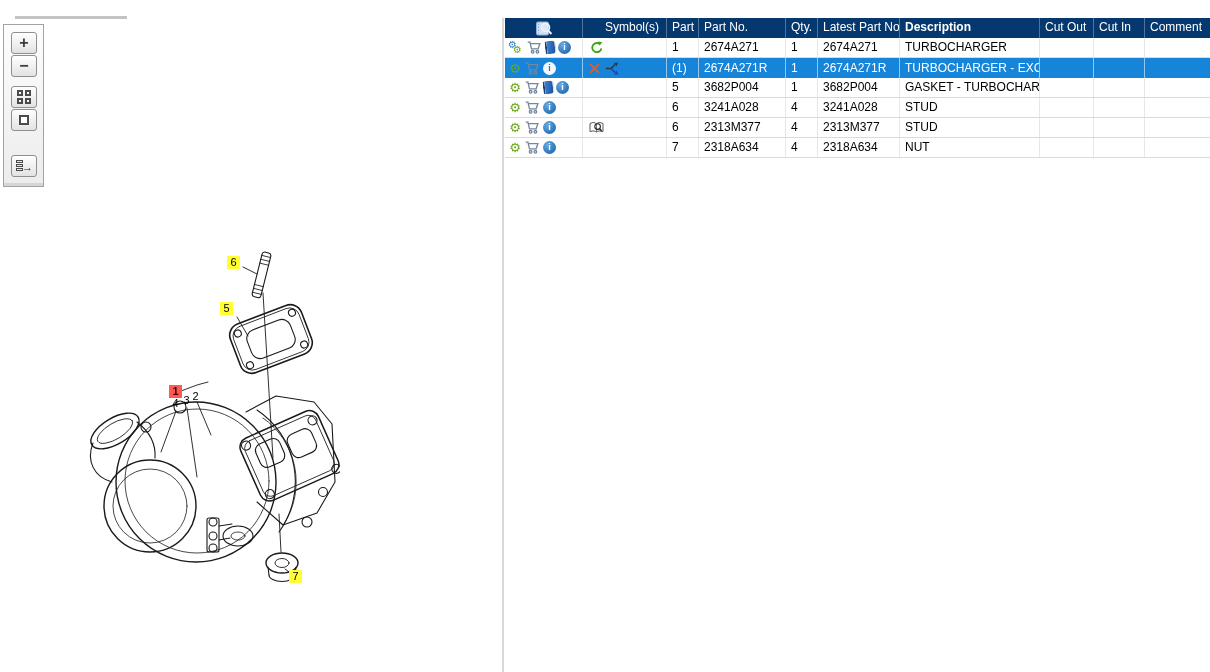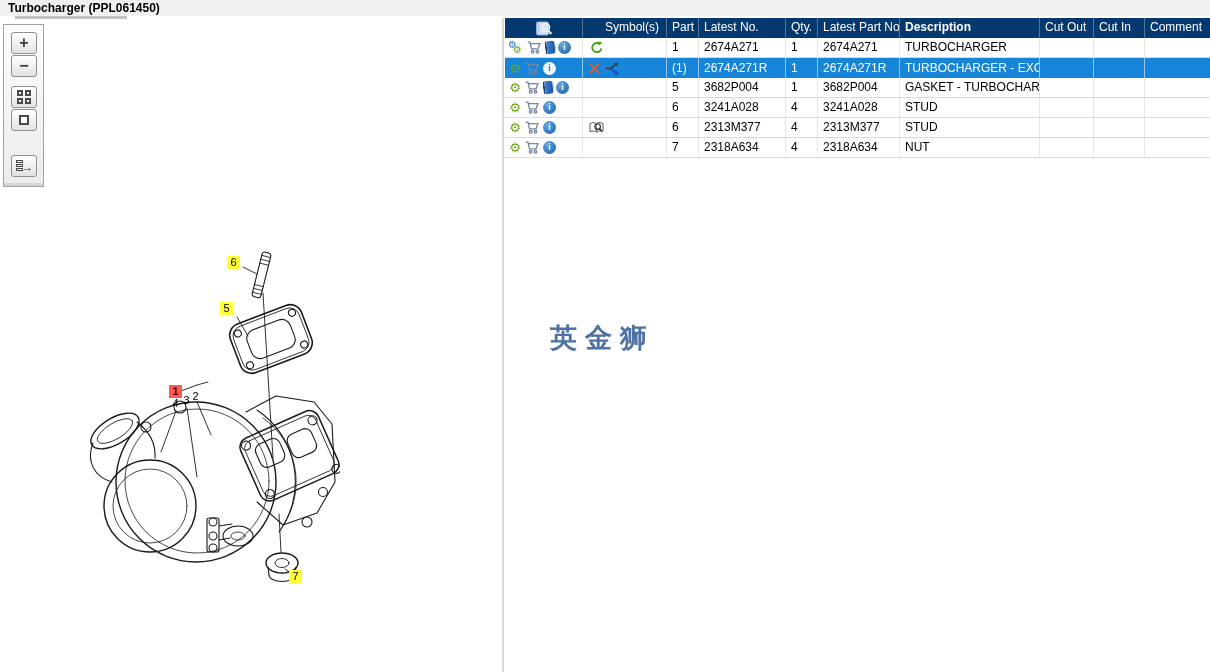--- a/index.html
+++ b/index.html
@@ -69,21 +69,20 @@
   .t-row.sel .ico-info { background:#f2f7fc; color:#2a72b8; }
   .ico-book { width:10px; height:13px; background:linear-gradient(100deg,#3f86d4,#1c4f9c);
     border-radius:2px 3px 3px 2px; border-left:2px solid #16407e; transform:rotate(-6deg);
     box-shadow:1px 0 0 #cfd8e6; }
 </style>
 </head>
 <body>
 
 <div id="app">
 
-  <div class="titlebar">Turbocharger (PPL061450)</div>
   <div class="title-underline"></div>
 
   <div class="toolpanel">
       <div class="tool-btn" style="top: 7px;">+</div>
       <div class="tool-btn" style="top: 30px;">−</div>
       <div class="tool-btn" style="top: 61px;">
         <span class="g-tiles">
           <span></span>
           <span></span>
           <span></span>
@@ -180,39 +179,38 @@
   <div id="callouts">
       <div class="callout yellow" style="left: 227px; top: 256px;">6</div>
       <div class="callout yellow" style="left: 220px; top: 302px;">5</div>
       <div class="callout red" style="left: 169px; top: 385px;">1</div>
       <div class="callout plain" style="left: 169px; top: 397px;">4</div>
       <div class="callout plain" style="left: 180px; top: 394px;">3</div>
       <div class="callout plain" style="left: 189px; top: 390px;">2</div>
       <div class="callout yellow" style="left: 289px; top: 570px;">7</div>
     </div>
 
-  <div class="watermark">英金狮</div>
 
   <div class="splitter"></div>
 
   <div class="tbl">
     <div class="t-row t-head">
         <div class="t-cell" style="width: 77px;">
           <span class="ico">
             <svg width="18" height="15" viewBox="0 0 18 15">
               <rect x="1.5" y="1" width="12" height="13" rx="1.5" fill="#cfe0f2" stroke="#8fb0d8"></rect>
               <path d="M3.5,2.5 v10" stroke="#8fb0d8" stroke-dasharray="1.5,1.5"></path>
               <circle cx="10.5" cy="6.5" r="4" fill="rgba(255,255,255,0.25)" stroke="#f0f4fa" stroke-width="1.6"></circle>
               <path d="M13.4,9.6 L16.4,13" stroke="#f0f4fa" stroke-width="2"></path>
             </svg>
           </span>
         </div>
         <div class="t-cell" style="width: 84px; padding-left: 22px;">Symbol(s)</div>
         <div class="t-cell" style="width: 32px;">Part</div>
-        <div class="t-cell" style="width: 87px;">Latest No.</div>
+        <div class="t-cell" style="width: 87px;">Part No.</div>
         <div class="t-cell" style="width: 32px;">Qty.</div>
         <div class="t-cell" style="width: 82px;">Latest Part No.</div>
         <div class="t-cell" style="width: 140px; font-weight: bold;">Description</div>
         <div class="t-cell" style="width: 54px;">Cut Out</div>
         <div class="t-cell" style="width: 51px;">Cut In</div>
         <div class="t-cell" style="width: 66px;">Comment</div>
       </div>
     <div class="t-body">
         <div class="t-row">
           <div class="t-cell c-icons" style="width: 77px;">

